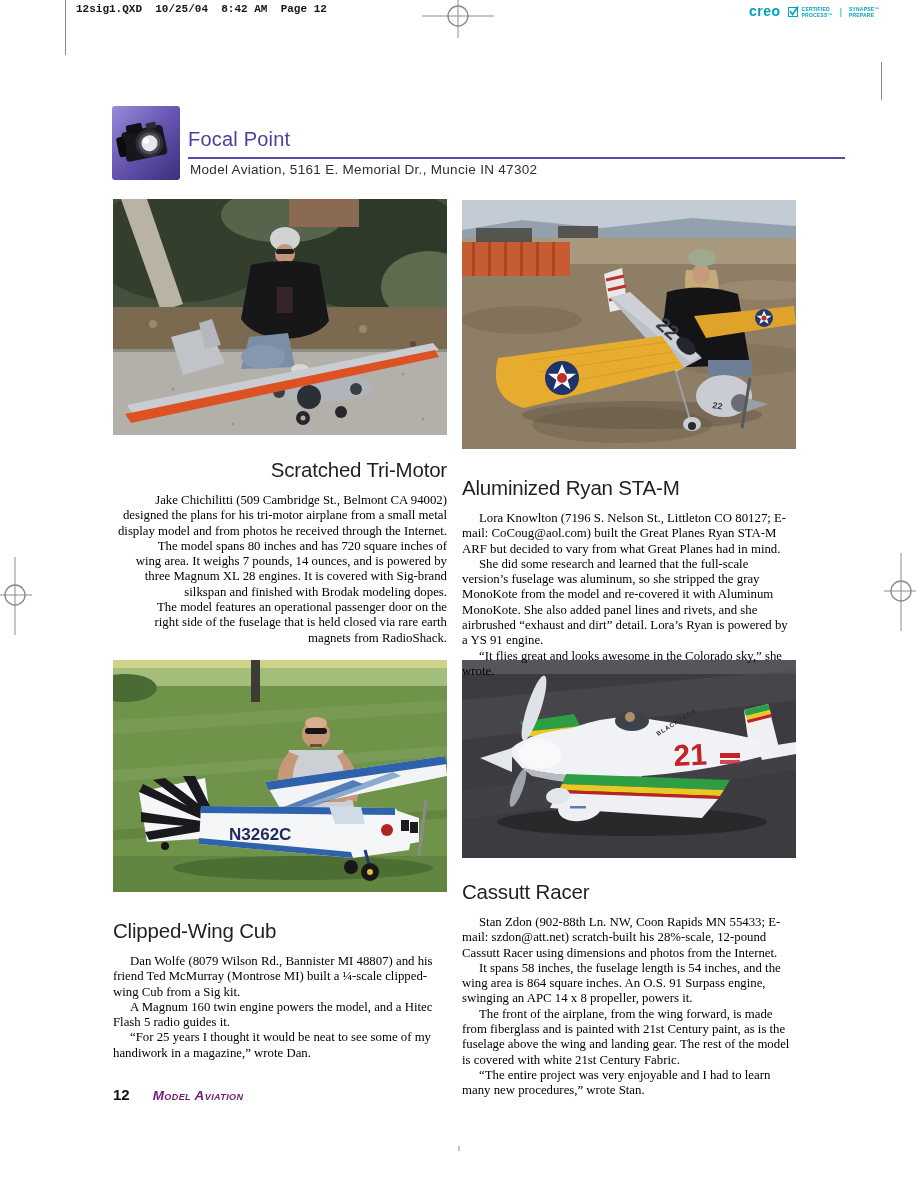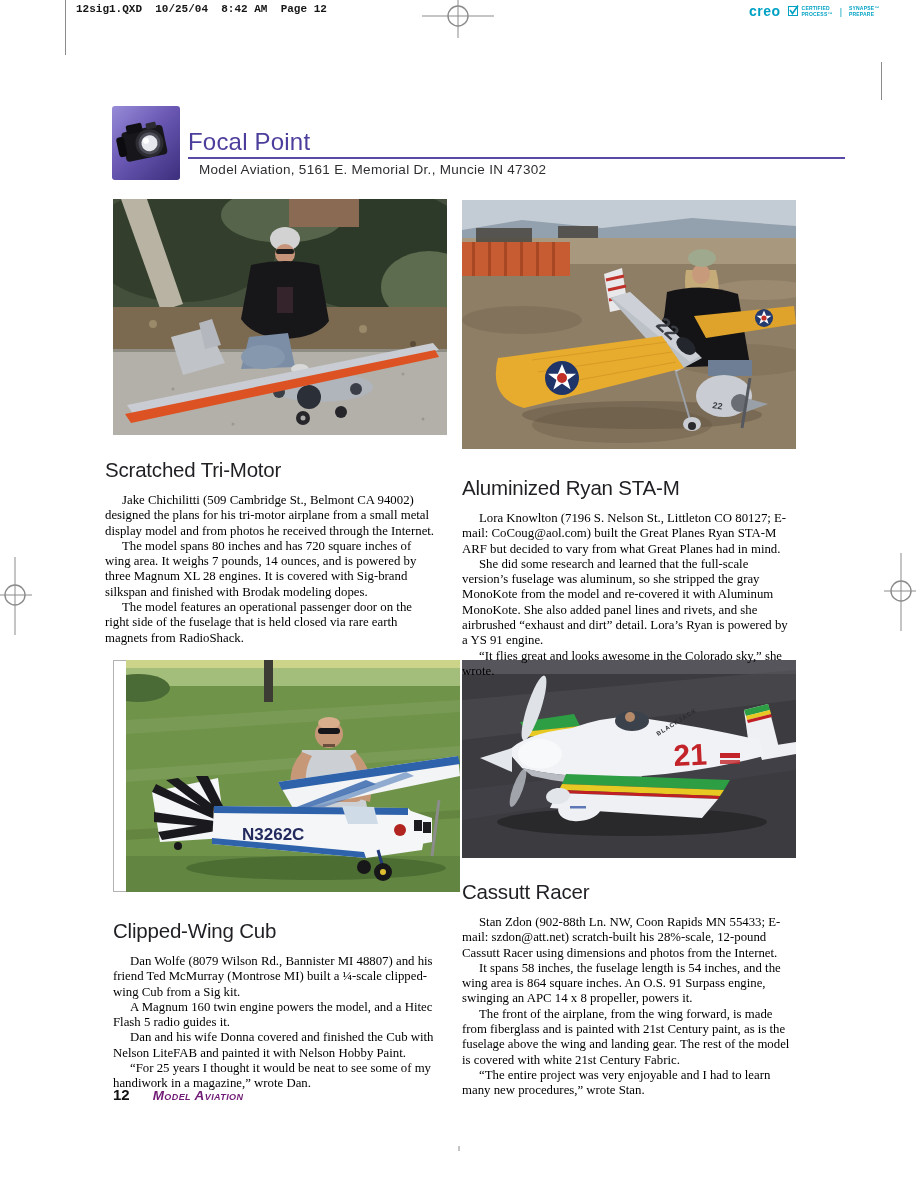--- a/index.html
+++ b/index.html
@@ -3,32 +3,32 @@
 <meta charset="utf-8">
 <style>
   html,body{margin:0;padding:0;background:#fff;}
   .page{position:relative;width:916px;height:1151px;background:#fff;overflow:hidden;
         font-family:"Liberation Sans",sans-serif;}
   
   .cropline{position:absolute;background:#8b8b8b;}
   .regmark{position:absolute;}
   .slug{position:absolute;left:76px;top:3px;font:bold 11px "Liberation Mono","DejaVu Sans Mono",monospace;
         white-space:pre;color:#151515;}
-  .creo-block{position:absolute;left:749px;top:4px;display:flex;align-items:center;gap:7px;color:#00a2c4;}
+  .creo-block{position:absolute;left:749px;top:4px;display:flex;align-items:flex-end;gap:7px;color:#00a2c4;}
   .creo-word{font-size:14px;font-weight:bold;letter-spacing:.5px;line-height:14px;}
   .cert{display:flex;gap:3px;align-items:flex-start;}
   .tiny{font-size:5px;line-height:6px;font-weight:bold;letter-spacing:.2px;}
   .cert-sep{font-size:9px;line-height:12px;font-weight:normal;margin-top:1px;}
   
   .camera-box{position:absolute;left:112px;top:106px;width:68px;height:74px;border-radius:3px;
               background:linear-gradient(135deg,#988cd8 0%,#6a58b4 45%,#3c2e7c 100%);}
   .camera-box svg{display:block;width:100%;height:100%;}
-  .focal-title{position:absolute;left:188px;top:128px;font-size:24px;color:#4c3f9c;letter-spacing:.2px;}
+  .focal-title{position:absolute;left:188px;top:128px;font-size:20px;color:#4c3f9c;letter-spacing:.2px;}
   .title-rule{position:absolute;left:188px;top:157px;width:657px;height:2px;background:#5a4aa8;}
-  .address{position:absolute;left:190px;top:162px;font-size:13.5px;color:#2e2e33;letter-spacing:.3px;margin-left:9px;}
+  .address{position:absolute;left:190px;top:162px;font-size:13.5px;color:#2e2e33;letter-spacing:.3px;}
   
   .photo{position:absolute;margin:0;box-shadow:inset 0 0 0 1px rgba(0,0,0,.3);}
   .photo svg{display:block;width:100%;height:100%;}
   svg text{font-family:"Liberation Sans","DejaVu Sans",sans-serif;}
   
   .article{position:absolute;width:334px;}
   .article h2{margin:0 0 11px;font-size:20.5px;font-weight:400;color:#1f1f24;letter-spacing:-.2px;}
   .article p{margin:0;font:12.8px/15.3px "Liberation Serif","DejaVu Serif",serif;color:#000;text-indent:17px;}
   
   .folio{position:absolute;left:113px;top:1086px;display:flex;gap:23px;align-items:baseline;}
@@ -212,21 +212,21 @@
         <polygon points="284,198 306,204 284,212" fill="#9aa0a8"></polygon>
         <line x1="288" y1="178" x2="280" y2="228" stroke="#55585e" stroke-width="3"></line>
         <text x="250" y="208" font-size="9" font-weight="bold" fill="#3a3e44" transform="rotate(10 250 208)">22</text>
         <line x1="214" y1="172" x2="228" y2="220" stroke="#9aa0a8" stroke-width="2"></line>
         <ellipse cx="230" cy="224" rx="9" ry="7" fill="#c9cdd3"></ellipse>
         <circle cx="230" cy="226" r="4" fill="#2a2a2e"></circle>
       </g>
     </svg>
   </figure>
 
-  <figure class="photo" style="left:113px;top:660px;width:334px;height:232px;padding-left:13px;">
+  <figure class="photo" style="left:113px;top:660px;width:334px;height:232px;">
     <svg viewBox="0 0 334 232">
       <rect width="334" height="232" fill="#6f9348"></rect>
       <rect width="334" height="26" fill="#a3bd7a"></rect>
       <rect width="334" height="8" fill="#ccd489"></rect>
       <ellipse cx="12" cy="28" rx="32" ry="14" fill="#4a6a36"></ellipse>
       <rect x="138" y="0" width="9" height="42" fill="#3c3c34"></rect>
       <polygon points="0,60 334,40 334,52 0,74" fill="#ffffff" opacity=".07"></polygon>
       <polygon points="0,110 334,86 334,96 0,122" fill="#ffffff" opacity=".08"></polygon>
       <polygon points="0,170 334,150 334,158 0,180" fill="#2c4a1e" opacity=".18"></polygon>
       <rect y="196" width="334" height="36" fill="#55783a" opacity=".5"></rect>
@@ -305,39 +305,38 @@
         <text transform="translate(196 76) rotate(-32)" font-size="6" font-weight="bold" fill="#2c2c30" letter-spacing="1">BLACKJACK</text>
         <rect x="258" y="93" width="20" height="5" fill="#c3242a"></rect>
         <rect x="258" y="100" width="20" height="4" fill="#c3242a" opacity=".8"></rect>
         <ellipse cx="118" cy="148" rx="22" ry="13" fill="#eef0f3" transform="rotate(-8 118 148)"></ellipse>
         <ellipse cx="96" cy="136" rx="12" ry="8" fill="#e2e5ea" transform="rotate(-8 96 136)"></ellipse>
         <rect x="108" y="146" width="16" height="2.5" fill="#3a5aa8" opacity=".8"></rect>
       </g>
     </svg>
   </figure>
 
-  <section class="article" style="left:105px;top:458px;">
+  <section class="article" style="left:113px;top:458px;text-align:right;">
     <h2>Scratched Tri-Motor</h2>
     <p>Jake Chichilitti (509 Cambridge St., Belmont CA 94002) designed the plans for his tri-motor airplane from a small metal display model and from photos he received through the Internet.</p>
     <p>The model spans 80 inches and has 720 square inches of wing area. It weighs 7 pounds, 14 ounces, and is powered by three Magnum XL 28 engines. It is covered with Sig-brand silkspan and finished with Brodak modeling dopes.</p>
     <p>The model features an operational passenger door on the right side of the fuselage that is held closed via rare earth magnets from RadioShack.</p>
   </section>
 
   <section class="article" style="left:462px;top:476px;">
     <h2>Aluminized Ryan STA-M</h2>
     <p>Lora Knowlton (7196 S. Nelson St., Littleton CO 80127; E-mail: CoCoug@aol.com) built the Great Planes Ryan STA-M ARF but decided to vary from what Great Planes had in mind.</p>
     <p>She did some research and learned that the full-scale version’s fuselage was aluminum, so she stripped the gray MonoKote from the model and re-covered it with Aluminum MonoKote. She also added panel lines and rivets, and she airbrushed “exhaust and dirt” detail. Lora’s Ryan is powered by a YS 91 engine.</p>
     <p>“It flies great and looks awesome in the Colorado sky,” she wrote.</p>
   </section>
 
   <section class="article" style="left:113px;top:919px;">
     <h2>Clipped-Wing Cub</h2>
     <p>Dan Wolfe (8079 Wilson Rd., Bannister MI 48807) and his friend Ted McMurray (Montrose MI) built a ¼-scale clipped-wing Cub from a Sig kit.</p>
     <p>A Magnum 160 twin engine powers the model, and a Hitec Flash 5 radio guides it.</p>
-    <p>Dan and his wife Donna covered and finished the Cub with Nelson LiteFAB and painted it with Nelson Hobby Paint.</p>
     <p>“For 25 years I thought it would be neat to see some of my handiwork in a magazine,” wrote Dan.</p>
   </section>
 
   <section class="article" style="left:462px;top:880px;">
     <h2>Cassutt Racer</h2>
     <p>Stan Zdon (902-88th Ln. NW, Coon Rapids MN 55433; E-mail: szdon@att.net) scratch-built his 28%-scale, 12-pound Cassutt Racer using dimensions and photos from the Internet.</p>
     <p>It spans 58 inches, the fuselage length is 54 inches, and the wing area is 864 square inches. An O.S. 91 Surpass engine, swinging an APC 14 x 8 propeller, powers it.</p>
     <p>The front of the airplane, from the wing forward, is made from fiberglass and is painted with 21st Century paint, as is the fuselage above the wing and landing gear. The rest of the model is covered with white 21st Century Fabric.</p>
     <p>“The entire project was very enjoyable and I had to learn many new procedures,” wrote Stan.</p>
   </section>

